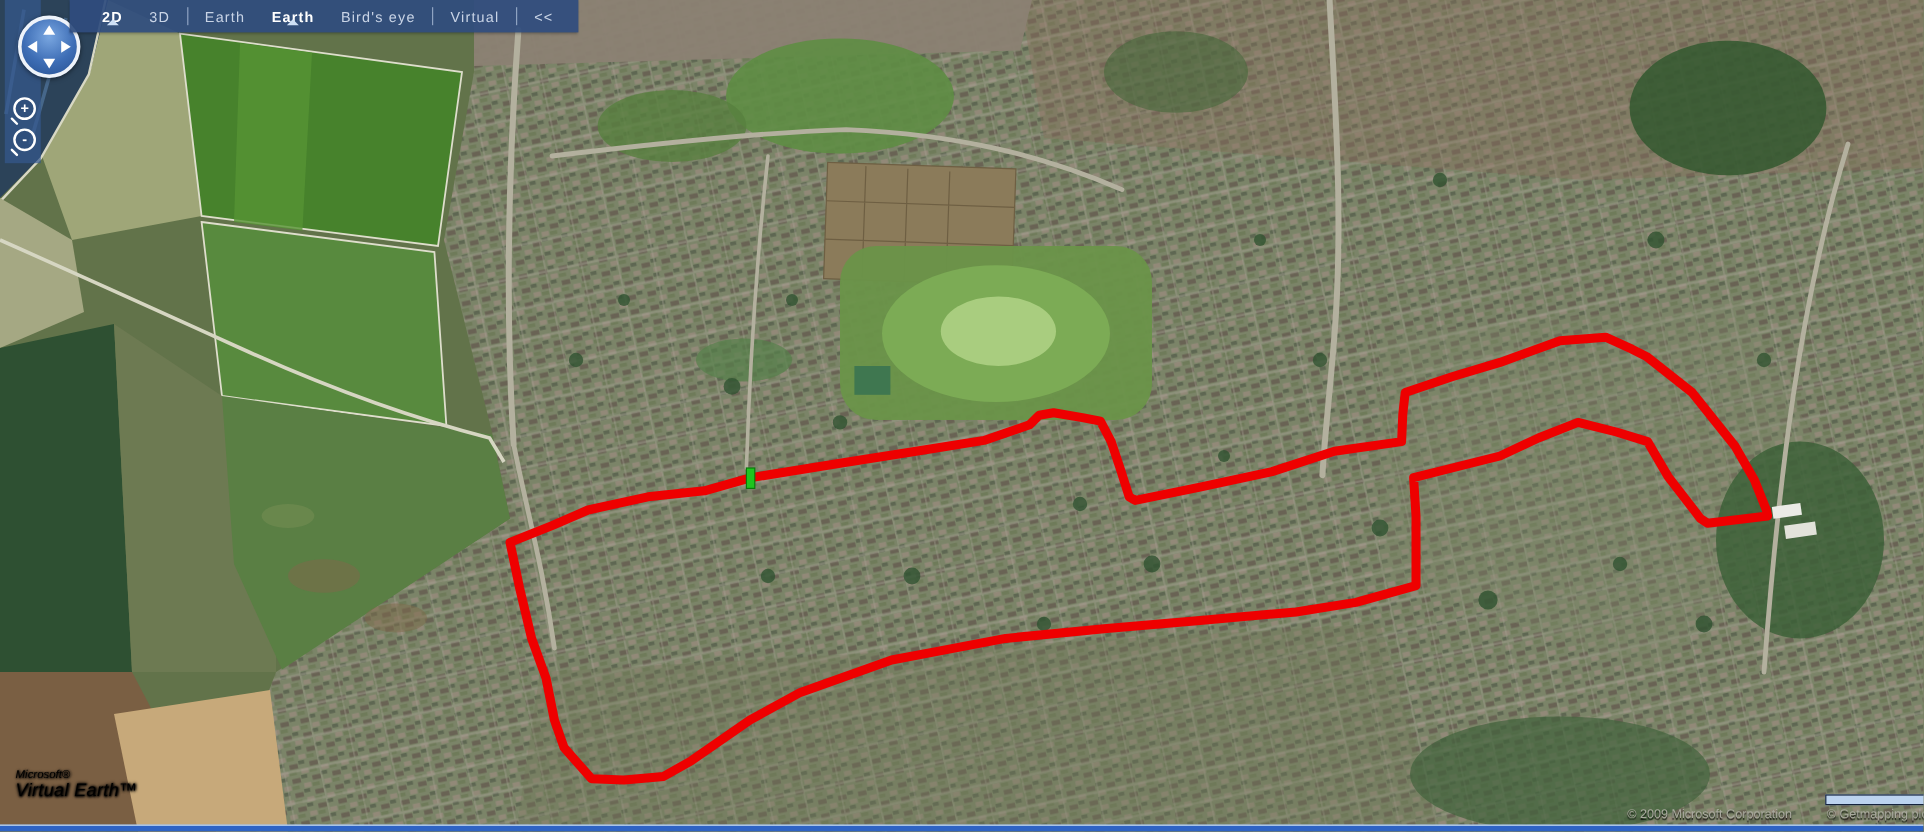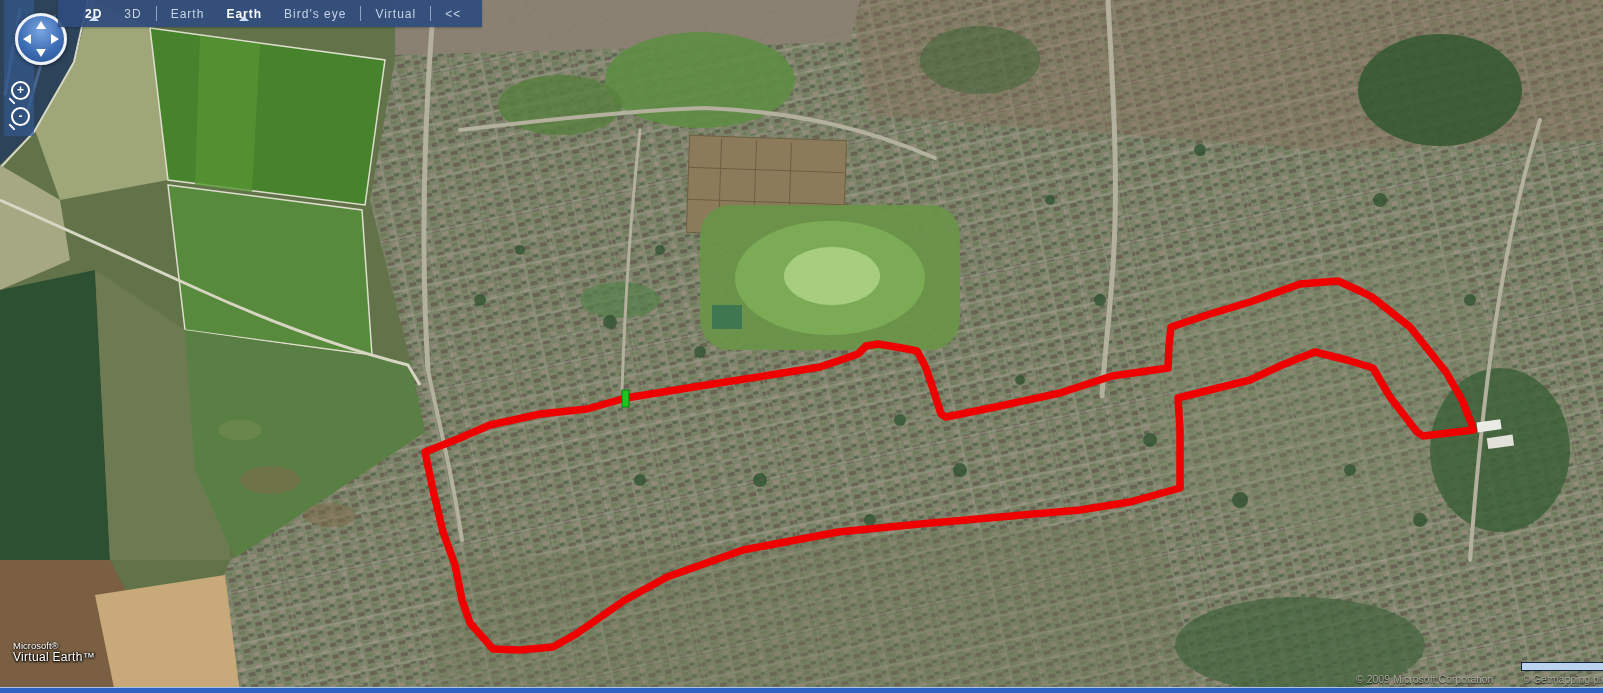--- a/index.html
+++ b/index.html
@@ -53,23 +53,23 @@
     position:absolute;left:11px;width:15px;height:15px;border:2px solid #fff;border-radius:50%;
     z-index:12;color:#fff;font-size:12px;font-weight:bold;line-height:14px;text-align:center;
     cursor:pointer;background:rgba(40,70,120,.25);
   }
   .zoom-btn .handle{position:absolute;left:-5px;bottom:-4px;width:8px;height:2px;background:#fff;
     transform:rotate(45deg);border-radius:1px;}
   #zoom-in{top:81px;}
   #zoom-out{top:107px;}
 
   
-  .logo{position:absolute;left:13px;top:641px;z-index:10;color:#ffffff;line-height:1.05;}
+  .logo{position:absolute;left:13px;top:641px;z-index:10;color:#000000;line-height:1.05;font-style:italic;}
   .logo .l1{font-size:9.5px;text-shadow:0 1px 2px #000,1px 0 2px #000;}
-  .logo .l2{font-size:12px;letter-spacing:.3px;
+  .logo .l2{font-size:15px;letter-spacing:.3px;
     text-shadow:0 1px 2px #000,1px 0 2px #000,0 0 3px rgba(0,0,0,.9);}
 
   
   .attrib{position:absolute;left:1356px;top:673px;z-index:10;white-space:nowrap;
     font-size:10.5px;color:#a9a99e;text-shadow:0 1px 1px rgba(0,0,0,.85);}
   .attrib span{margin-right:26px;margin-top:12px;}
   .scalebar{position:absolute;left:1521px;top:662px;width:95px;height:7px;z-index:10;
     background:#bcd3ef;border:1px solid #15233d;}
   .bottom-strip{position:absolute;left:0;right:0;bottom:0;height:6px;z-index:15;
     background:linear-gradient(#a9c3e6 0,#a9c3e6 1.5px,#2e63c4 1.5px,#2e63c4 100%);}

